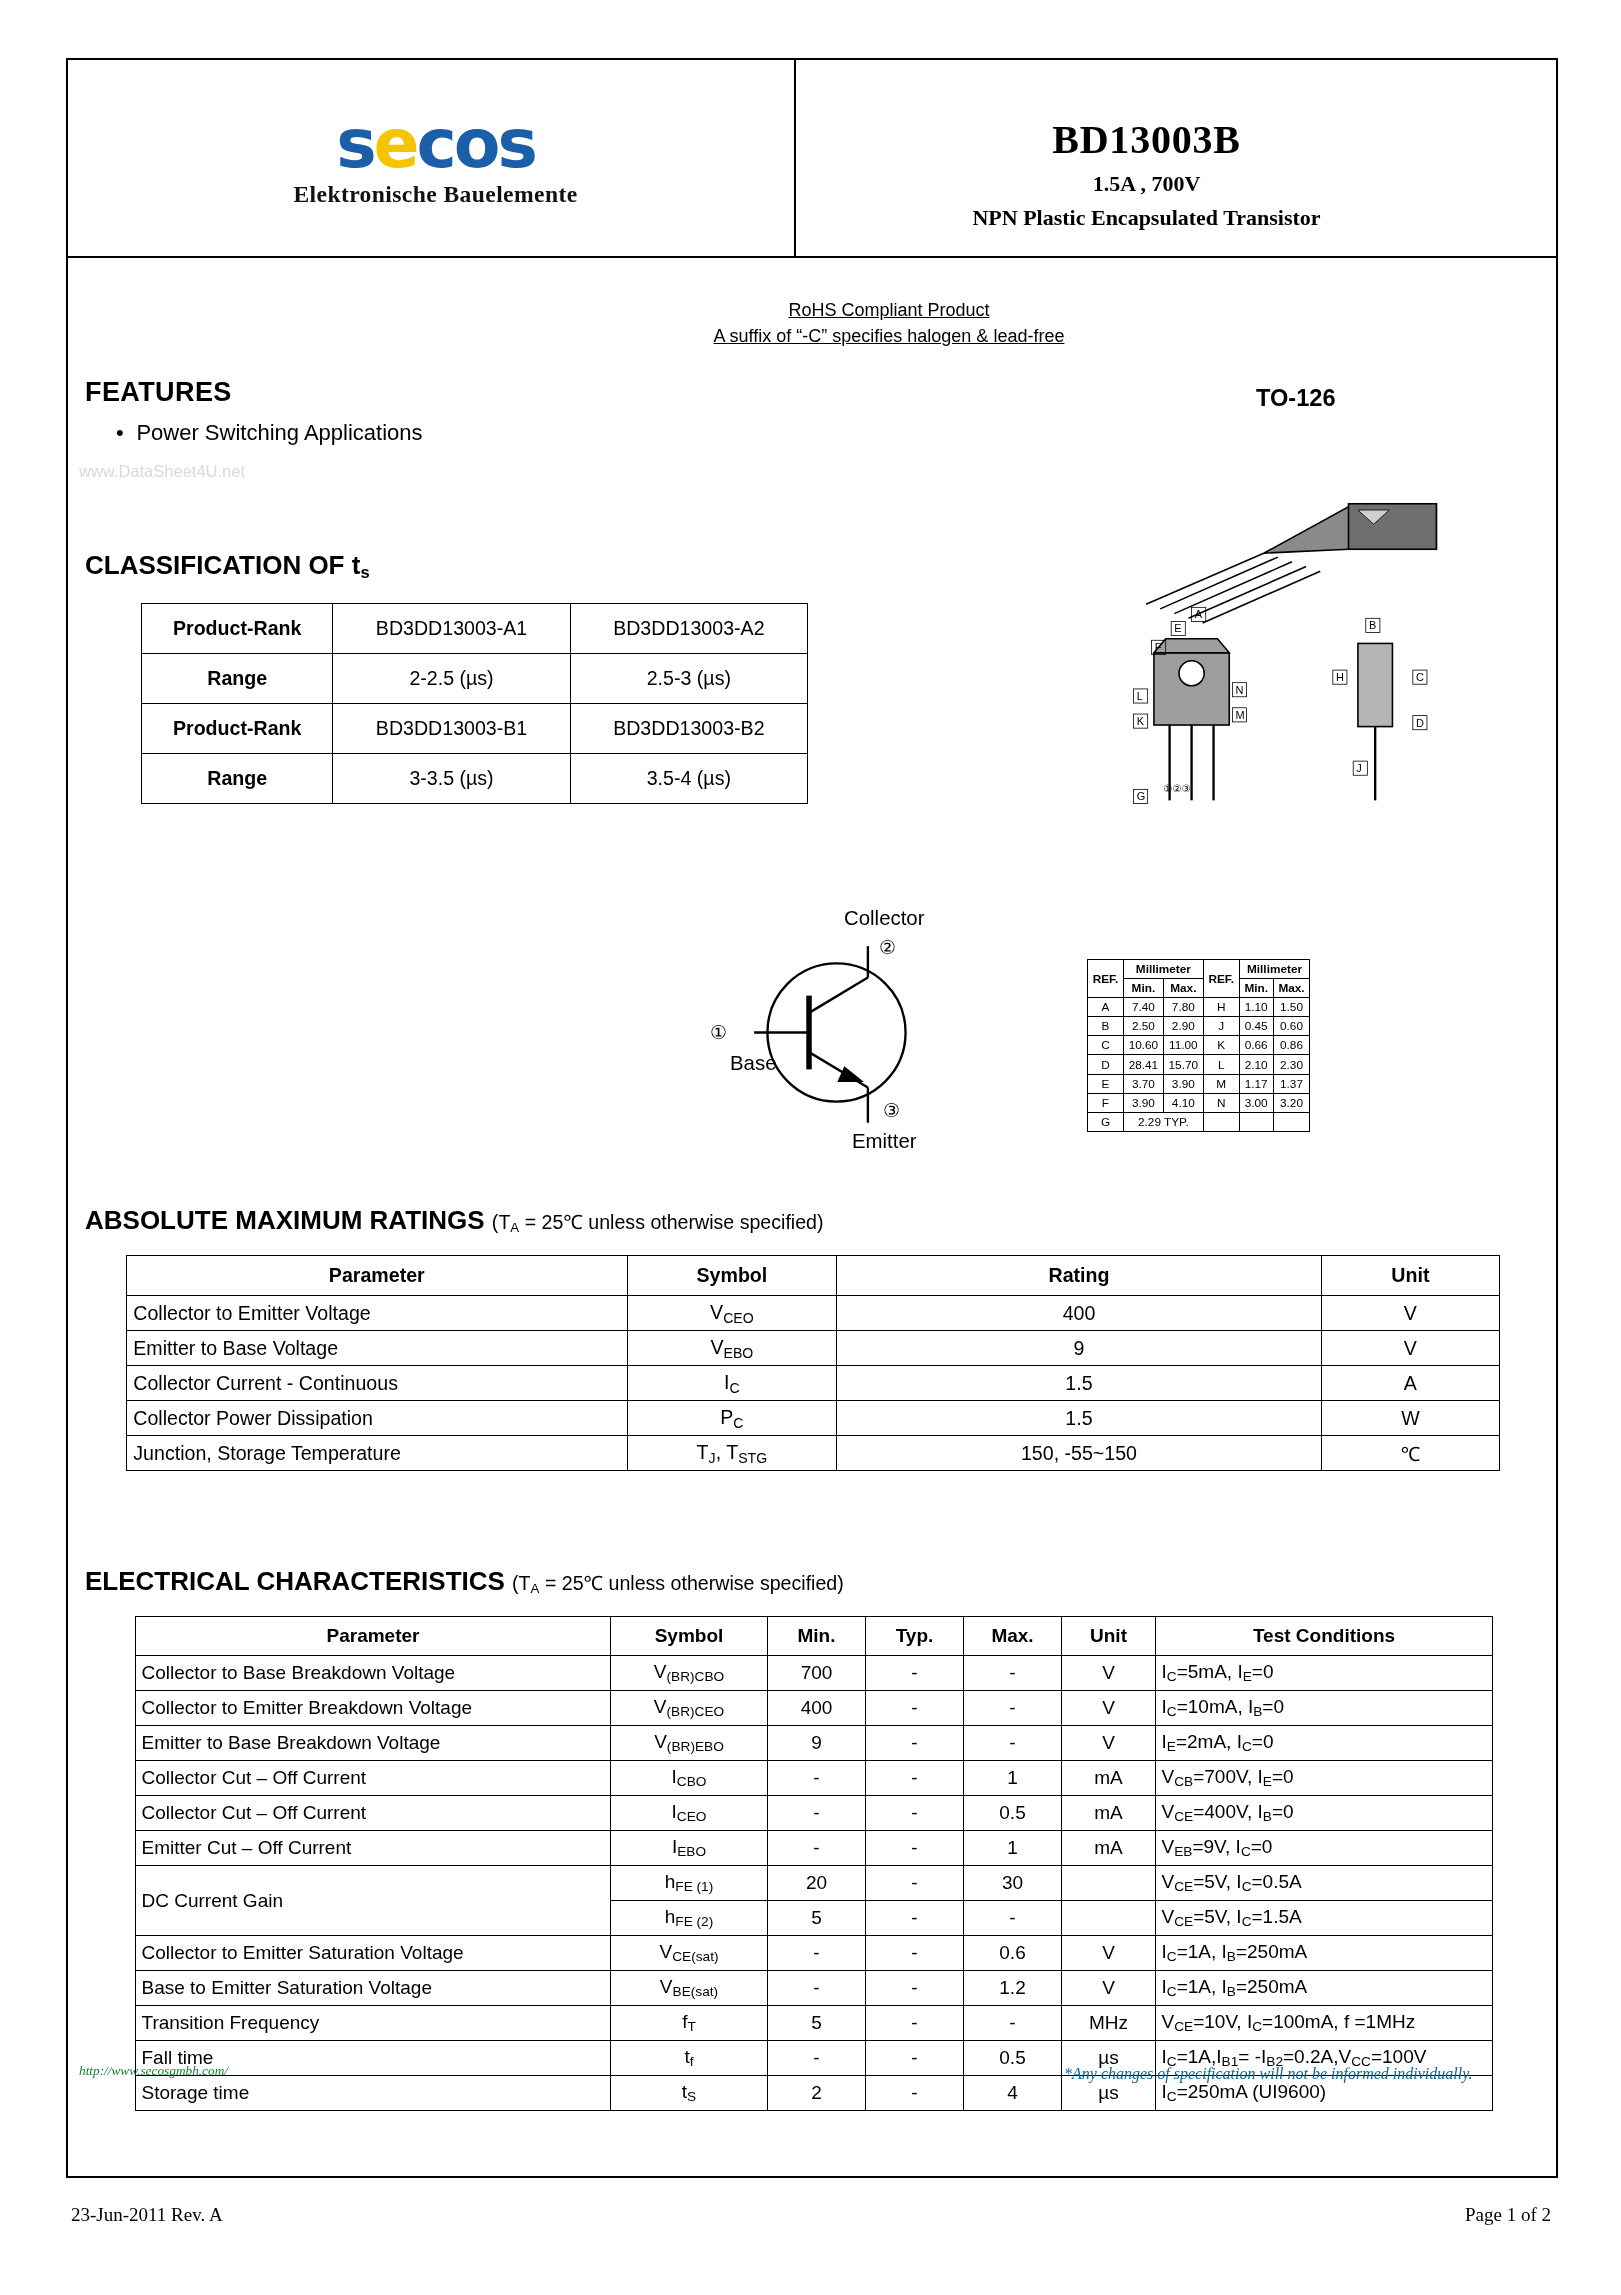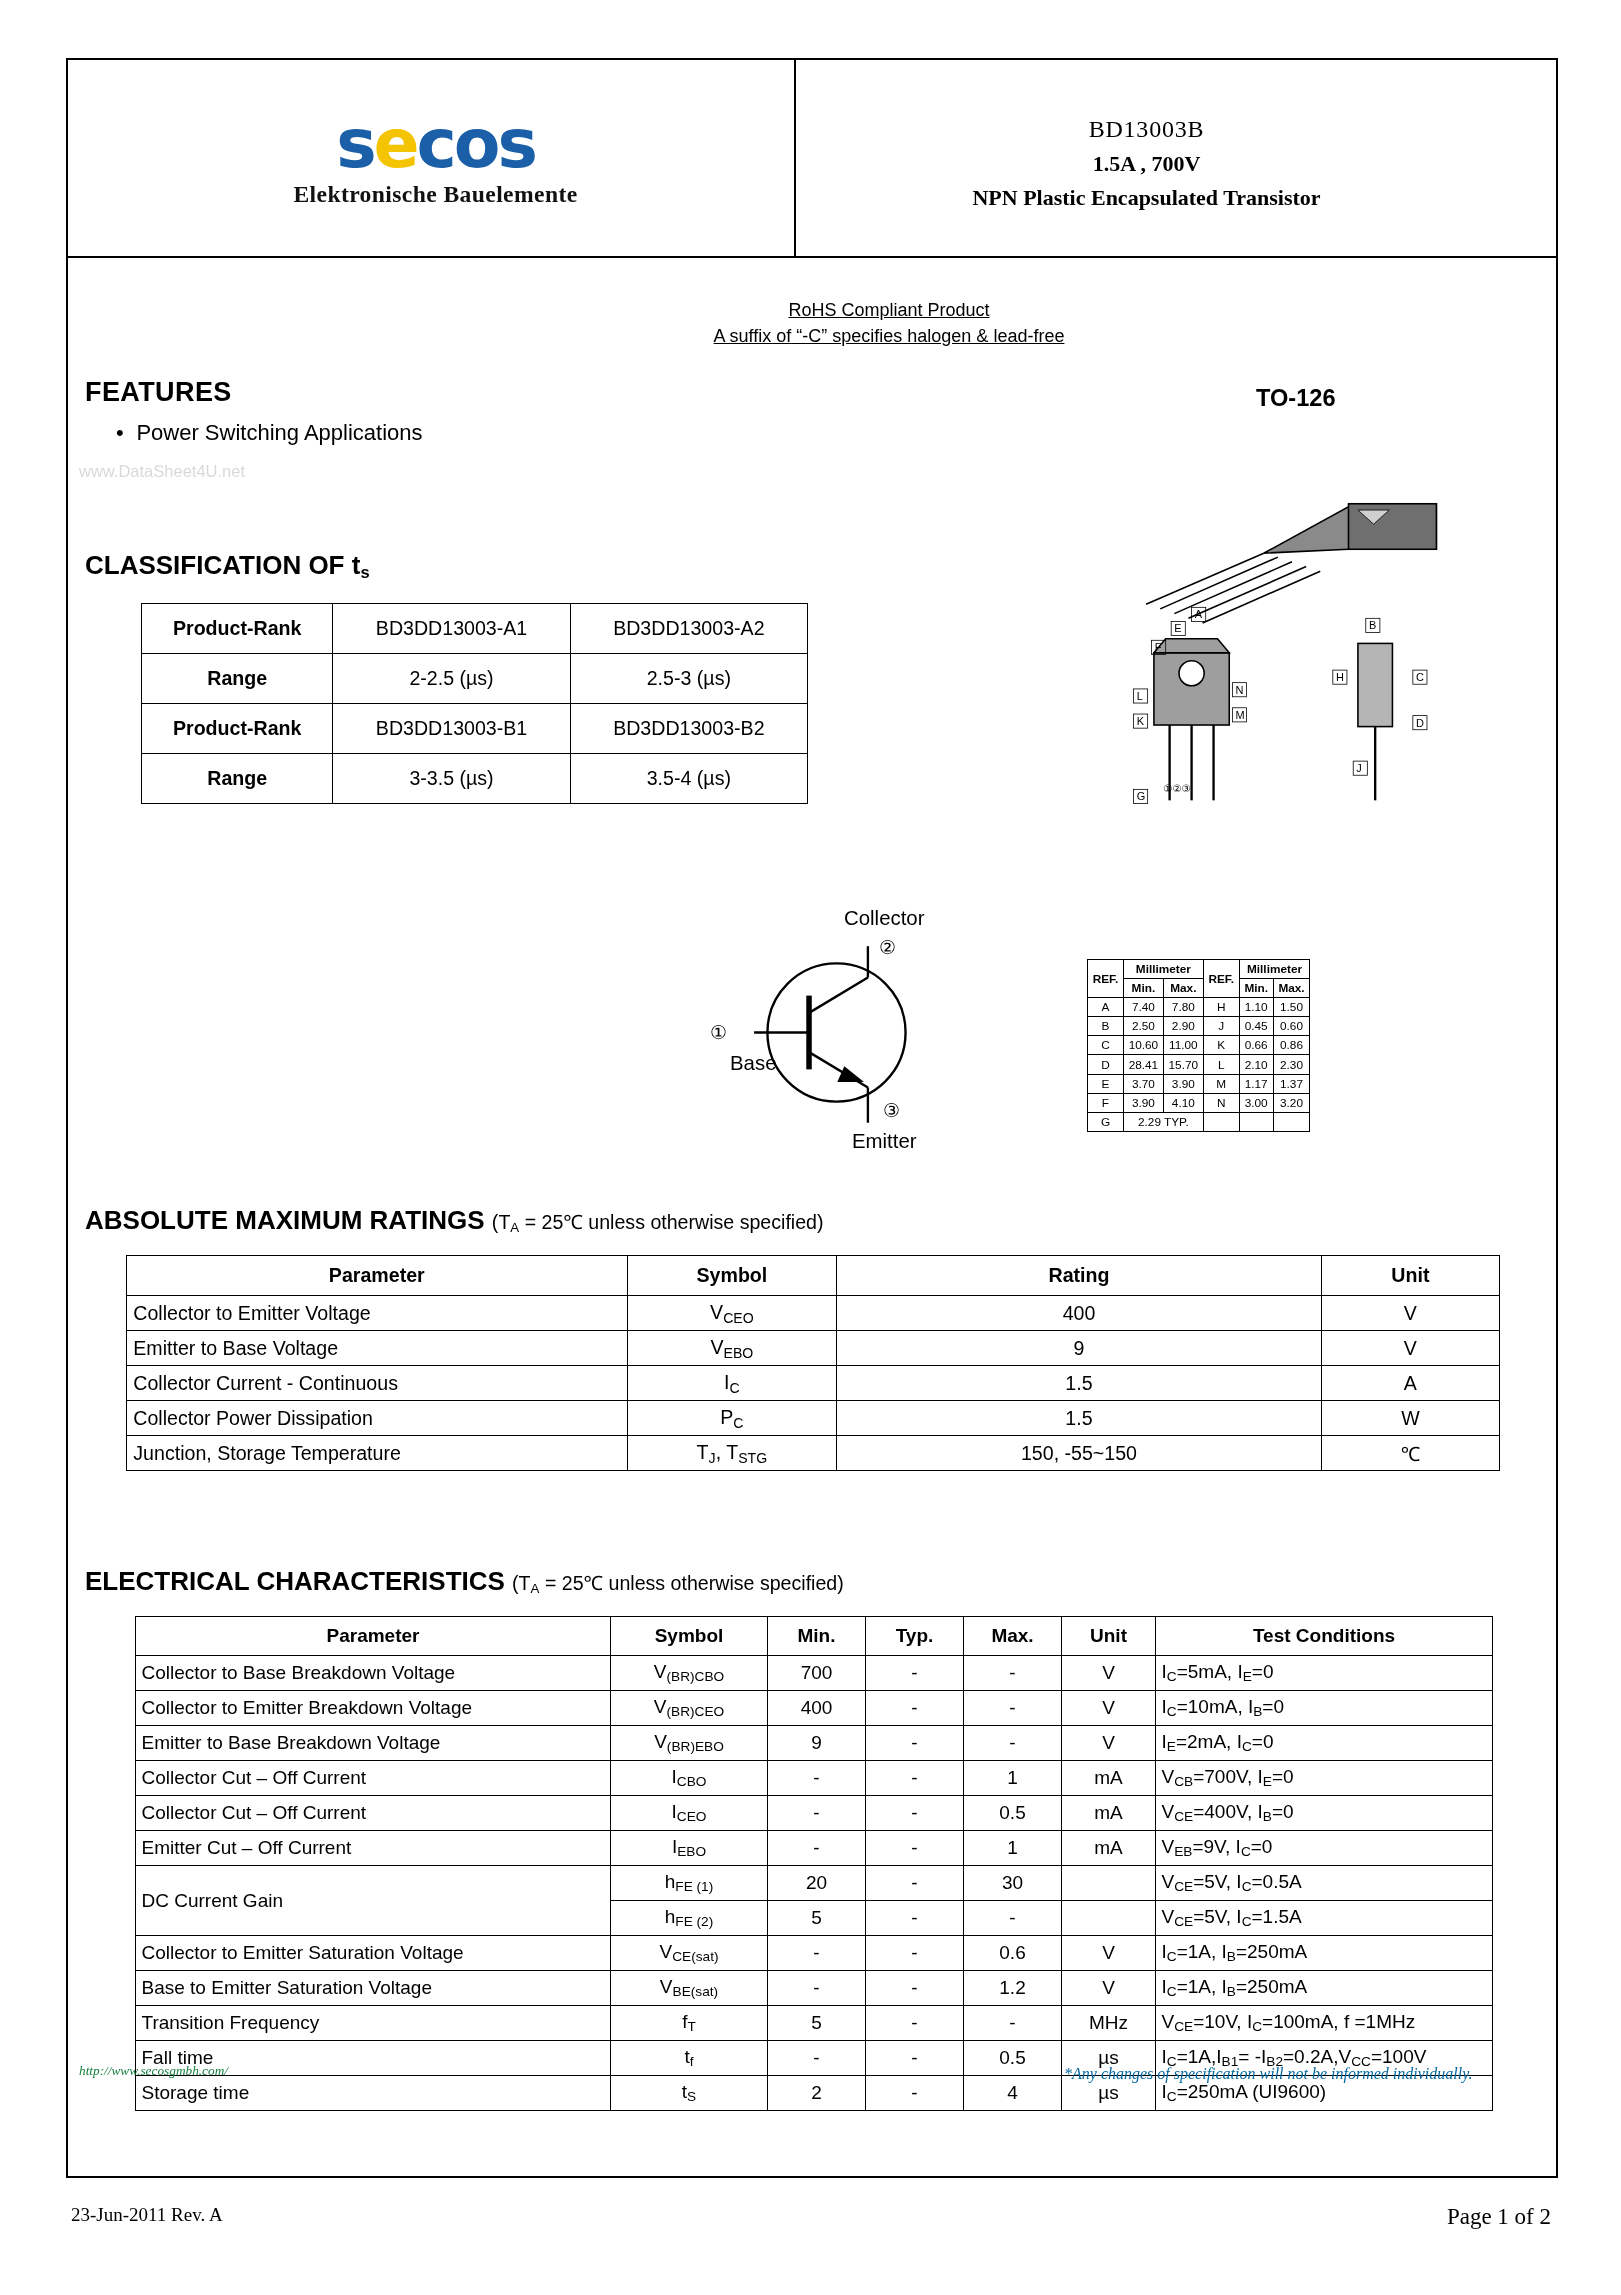--- a/index.html
+++ b/index.html
@@ -7,21 +7,21 @@
   .page{position:relative;width:1622px;height:2295px;box-sizing:border-box;}
   .outer-border{position:absolute;left:66px;top:58px;width:1492px;height:2120px;border:2.4px solid #000;box-sizing:border-box;}
   
   .hdr{position:absolute;left:66px;top:58px;width:1492px;height:200px;box-sizing:border-box;border-bottom:2.4px solid #000;}
   .hdr-divider{position:absolute;left:794px;top:58px;width:0;height:200px;border-left:2.4px solid #000;}
   .logo-wrap{position:absolute;left:251px;top:110px;width:369px;text-align:center;}
   .logo-text{font-family:"DejaVu Sans",sans-serif;font-weight:bold;font-size:68px;color:#1a5fa8;letter-spacing:-3.1px;line-height:1;position:relative;}
   .logo-text .dot{color:#f5c400;}
   .logo-sub{font-family:"Liberation Serif",serif;font-weight:bold;font-size:23.6px;color:#111;margin-top:3.1px;letter-spacing:0.4px;}
   .hdr-right{position:absolute;left:809px;top:116px;width:675px;text-align:center;font-family:"Liberation Serif",serif;}
-  .part-no{font-size:24px;font-weight:normal;letter-spacing:0.8px;}
+  .part-no{font-size:40px;font-weight:bold;letter-spacing:0.8px;}
   .part-rating{font-size:22px;font-weight:bold;margin-top:7.9px;}
   .part-desc{font-size:22px;font-weight:bold;margin-top:7.9px;}
   
   .rohs{position:absolute;top:297px;left:66px;width:1608px;text-align:center;font-size:18px;padding-left:19px;}
   .rohs div{text-decoration:underline;line-height:1.45;}
   
   .features-title{position:absolute;left:85px;top:377px;font-size:27px;font-weight:bold;letter-spacing:0.4px;}
   .features-item{position:absolute;left:116px;top:420px;font-size:22px;}
   .features-item .bullet{display:inline-block;width:20.4px;}
   .watermark{position:absolute;left:79px;top:462px;font-size:16.5px;color:#d9d9d9;}
@@ -60,21 +60,21 @@
   
   .ec-title{position:absolute;left:85px;top:1566px;font-size:26px;font-weight:bold;}
   .ec-title .sub{font-size:19.6px;font-weight:normal;}
   .ec-title .sub sub{font-size:13.3px;}
   .tbl-ec{position:absolute;left:135px;top:1616px;width:1358px;font-size:19px;}
   .tbl-ec td,.tbl-ec th{border:1.6px solid #000;height:34px;padding:0 5.5px;}
   .tbl-ec th{font-weight:bold;text-align:center;height:38px;}
   .tbl-ec td.c{text-align:center;}
   sub{font-size:0.72em;vertical-align:-0.25em;}
   .footer-left{position:absolute;left:71px;top:2204px;font-size:19px;font-family:"Liberation Serif",serif;}
-  .footer-right{position:absolute;right:71px;top:2204px;font-size:23px;font-family:"Liberation Serif",serif;}
+  .footer-right{position:absolute;right:71px;top:2204px;font-size:19px;font-family:"Liberation Serif",serif;}
 </style>
 </head>
 <body>
 
 <div class="page">
 
   <div class="outer-border"></div>
   <div class="hdr"></div>
   <div class="hdr-divider"></div>
 

